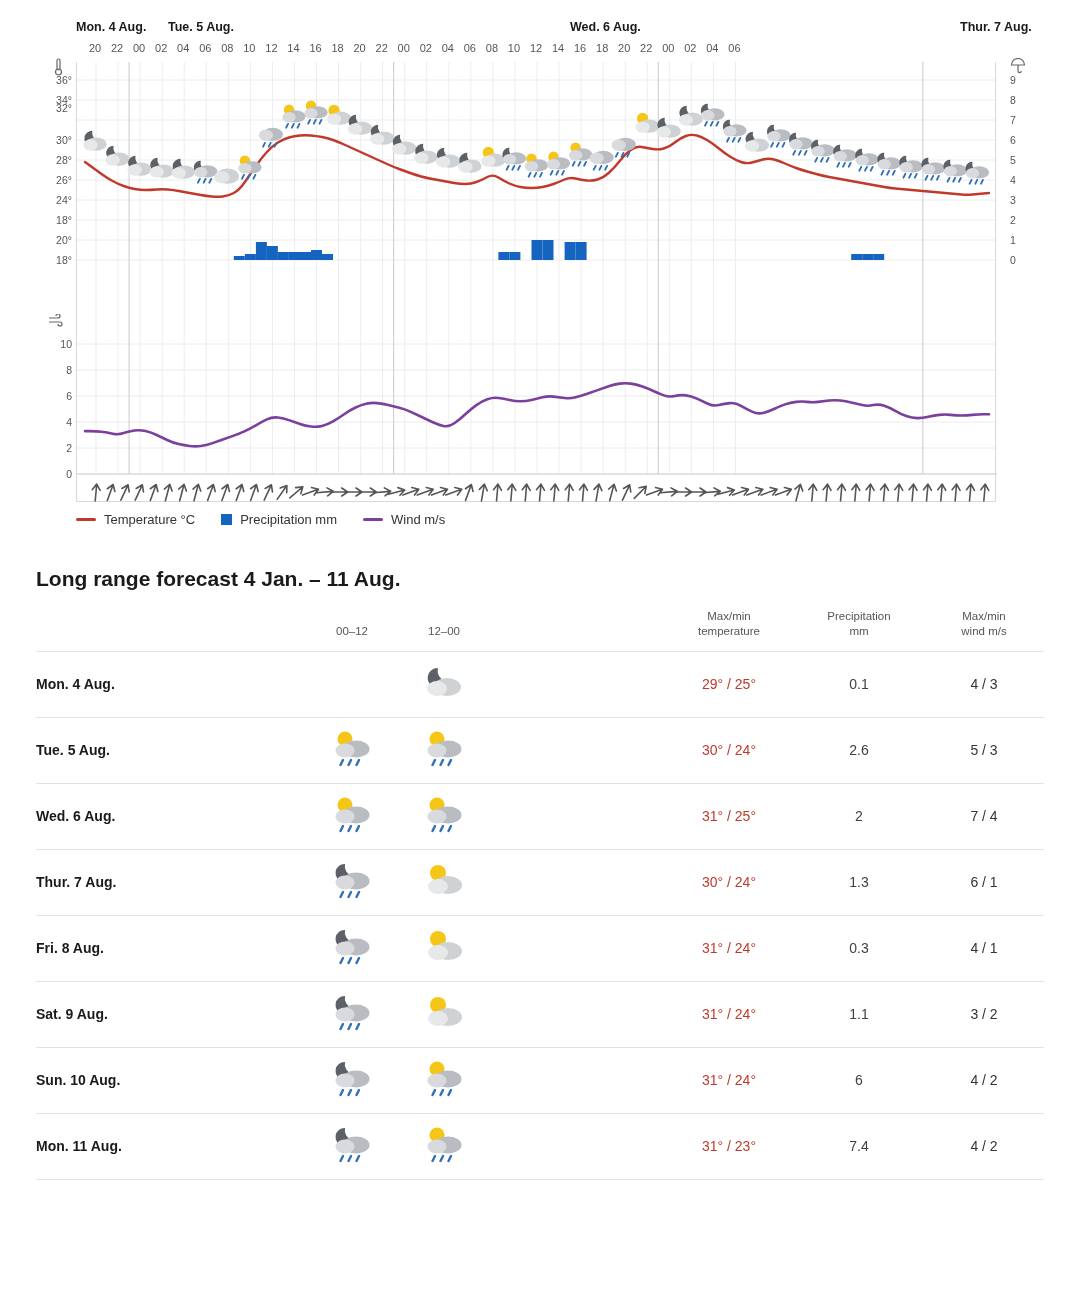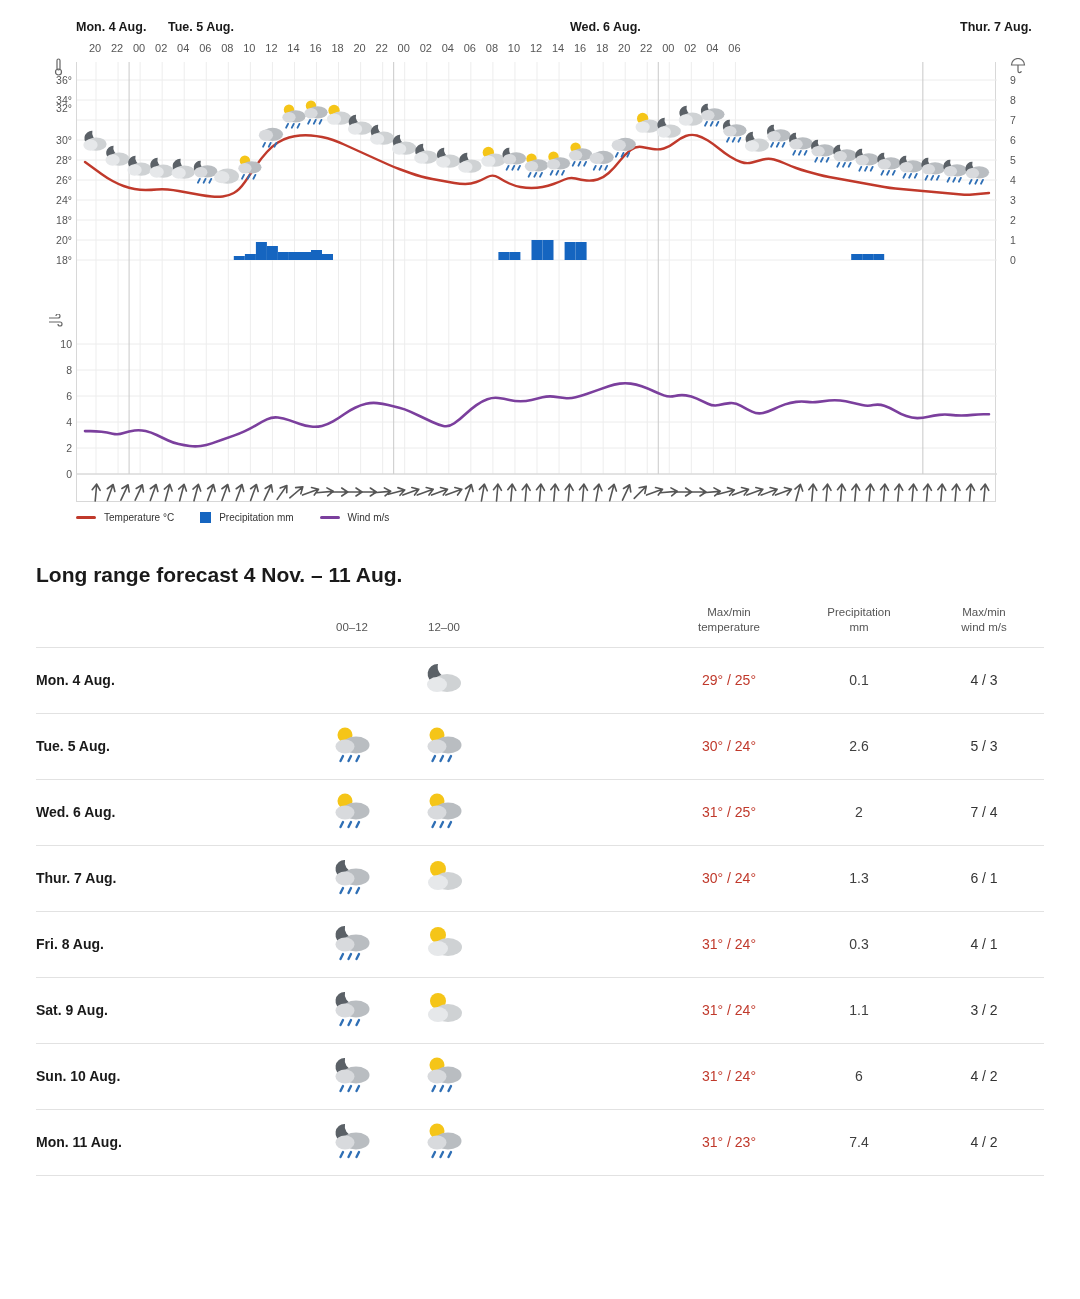--- a/index.html
+++ b/index.html
@@ -59,21 +59,21 @@
   .axis-left div, .axis-right div { position:absolute; right:0; }
   .axis-right div { left:6px; text-align:left; }
 
   .axis-icon { position:absolute; font-size:14px; color:#555; }
 
   svg.overlay { position:absolute; left:0; top:0; overflow:visible; }
 
   .legend {
     margin-top:10px;
     display:flex; gap:26px; align-items:center;
-    font-size:10px; color:#333;
+    font-size:13px; color:#333;
     padding-left:40px;
   }
   .legend .item { display:flex; align-items:center; gap:8px; }
   .legend .line { width:20px; height:3px; border-radius:2px; display:inline-block; }
   .legend .sq { width:11px; height:11px; display:inline-block; }
 
   
   .longrange { margin-top:40px; width:1008px; }
   table.lr { width:100%; border-collapse:collapse; }
   table.lr th {
@@ -691,21 +691,21 @@
         <span>Precipitation mm</span>
       </div>
       <div class="item">
         <span class="line" style="background:#7b3f9d"></span>
         <span>Wind m/s</span>
       </div>
     </div>
   </div>
 
   <div class="longrange">
-    <h2 class="section" style="margin-bottom:18px">Long range forecast 4 Nov. – 11 Aug.</h2>
+    <h2 class="section" style="margin-bottom:18px">Long range forecast 4 Jan. – 11 Aug.</h2>
     <table class="lr">
       <thead>
         <tr>
           <th class="day-h"></th>
           <th>00–12</th>
           <th>12–00</th>
           <th></th>
           <th>
             <div>Max/min</div>
             <div>temperature</div>

